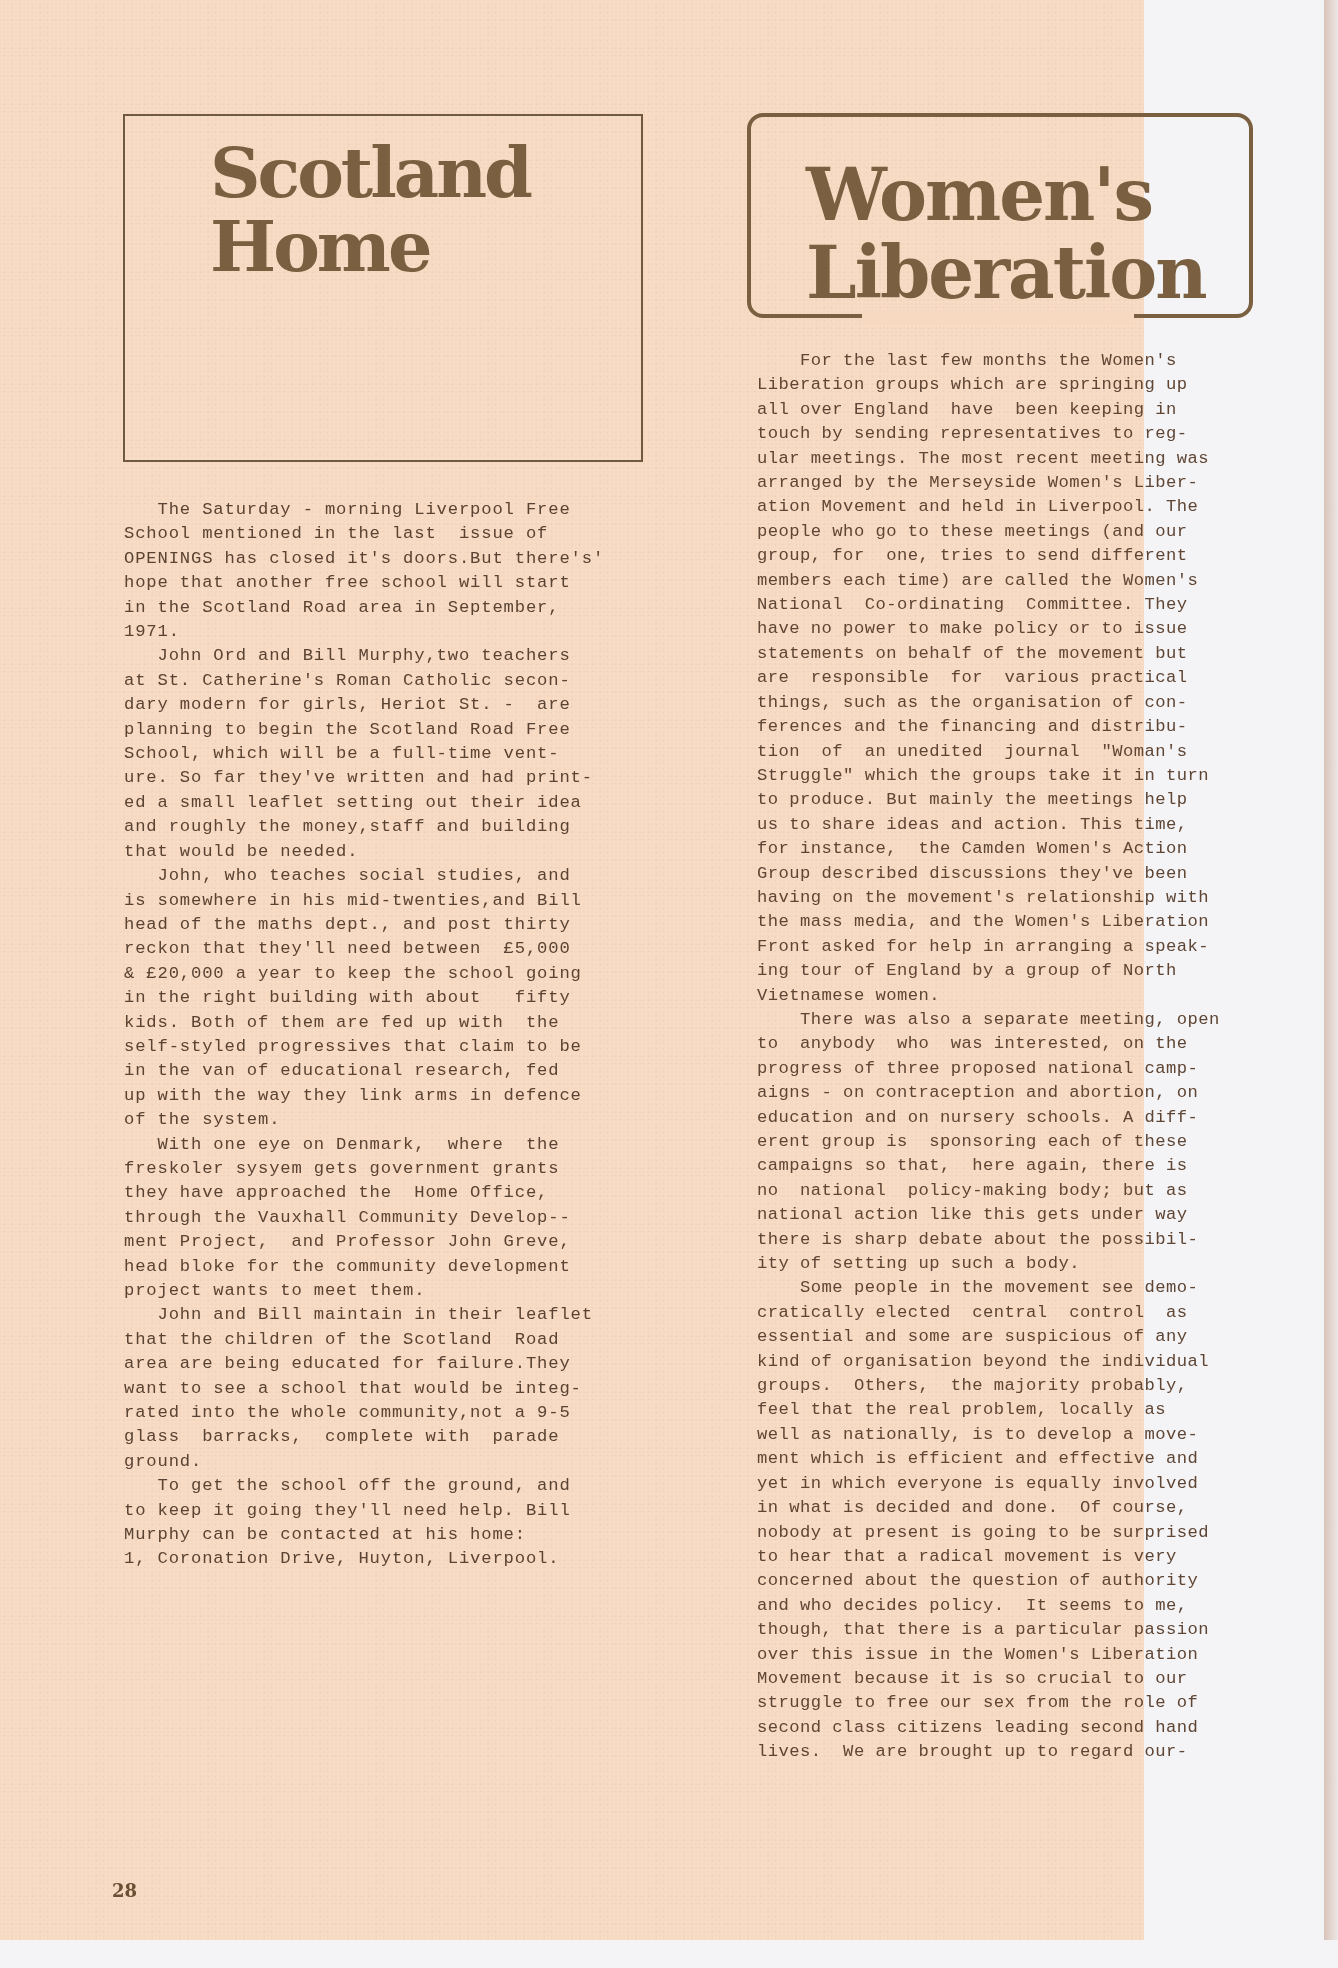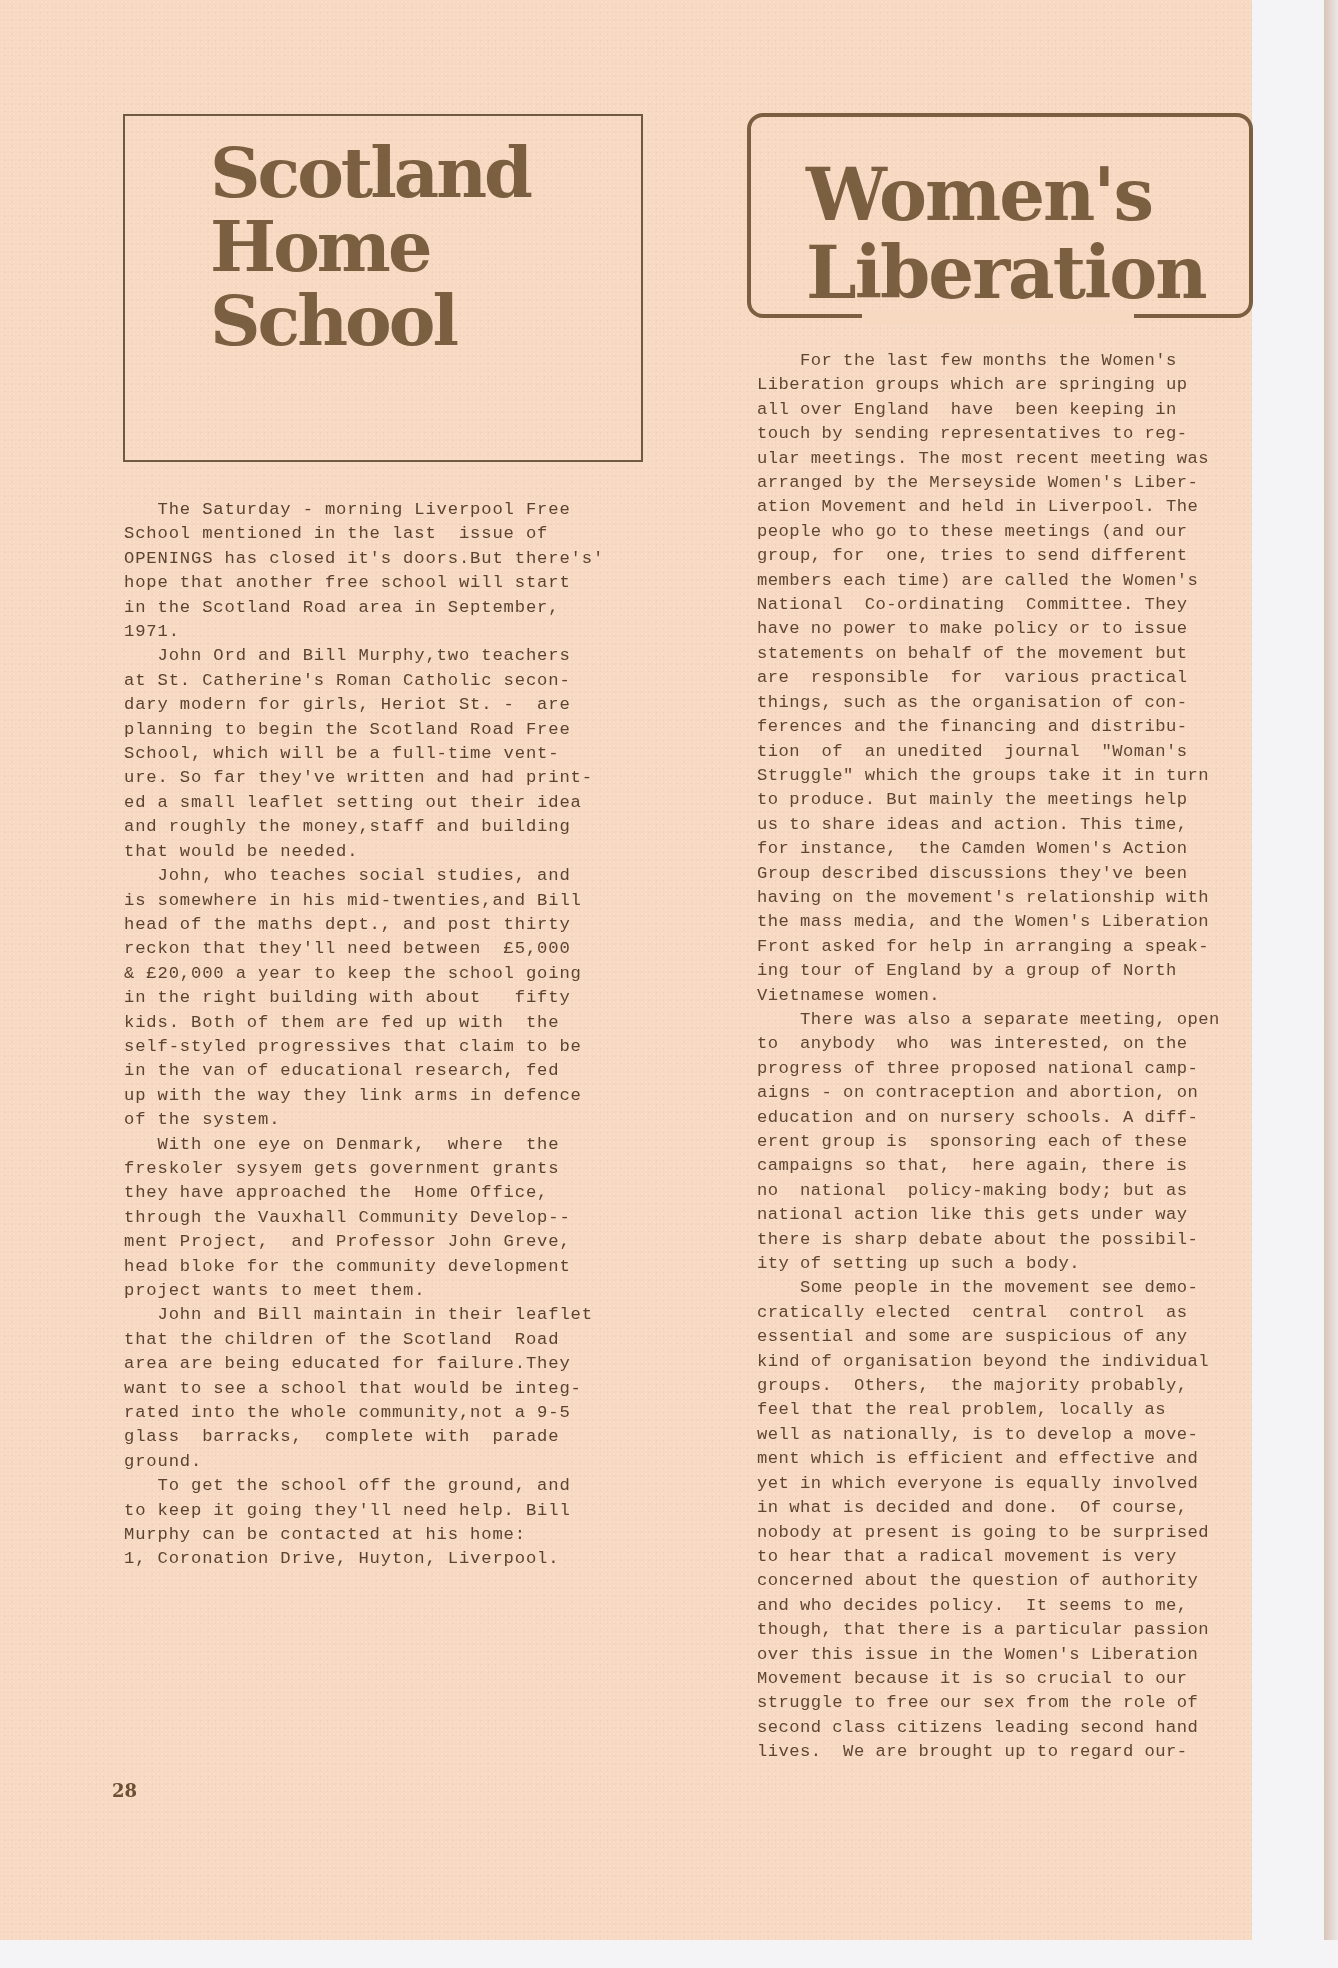--- a/index.html
+++ b/index.html
@@ -1,21 +1,21 @@
 <!DOCTYPE html>
 <html><head>
   <meta charset="utf-8">
   <style>
     html, body { margin: 0; padding: 0; }
     body {
       width: 1338px; height: 1968px; position: relative; overflow: hidden;
       background: #f4f3f5;
     }
     .page {
-      position: absolute; left: 0; top: 0; width: 1252px; height: 1940px;
+      position: absolute; left: 0; top: 0; width: 1144px; height: 1940px;
       background: #f7d8c0;
       background-image:
         radial-gradient(rgba(255,255,255,0.18) 1px, transparent 1px),
         radial-gradient(rgba(160,110,80,0.06) 1px, transparent 1px);
       background-size: 4px 4px, 7px 7px;
       background-position: 0 0, 2px 3px;
     }
     .page-edge {
       position: absolute; left: 1324px; top: 0; width: 14px; height: 1940px;
       background: linear-gradient(to right, #d9c4b8, #ece6e6);
@@ -49,34 +49,33 @@
     .col {
       position: absolute; margin: 11px;
       font-family: "Liberation Mono", "DejaVu Sans Mono", monospace;
       color: #5a4332; font-size: 17.2px; line-height: 24.4px;
       white-space: pre;
     }
     .col-left { left: 113px; top: 487px; letter-spacing: 0.85px; }
     .col-right { left: 746px; top: 338px; letter-spacing: 0.45px; color: #5e4534; }
     .line { display: block; }
     .page-number {
-      position: absolute; left: 112px; top: 1780px;
+      position: absolute; left: 112px; top: 1880px;
       font-family: "DejaVu Serif", serif; font-weight: bold; font-size: 18px;
       color: #6b4f33;
     }
   </style>
 </head>
 <body>
 
 <div class="page">
   <div class="title-box-left"></div>
   <h1 class="title-left">
     <span>Scotland</span>
     <span>Home</span>
-    <span>School</span>
   </h1>
 
   <div class="title-box-right"></div>
   <div class="title-box-gap"></div>
   <h1 class="title-right">
     <span>Women's</span>
     <span>Liberation</span>
   </h1>
 
   <div class="col col-left" id="left-body"><span class="line">   The Saturday - morning Liverpool Free</span><span class="line">School mentioned in the last  issue of</span><span class="line">OPENINGS has closed it's doors.But there's'</span><span class="line">hope that another free school will start</span><span class="line">in the Scotland Road area in September,</span><span class="line">1971.</span><span class="line">   John Ord and Bill Murphy,two teachers</span><span class="line">at St. Catherine's Roman Catholic secon-</span><span class="line">dary modern for girls, Heriot St. -  are</span><span class="line">planning to begin the Scotland Road Free</span><span class="line">School, which will be a full-time vent-</span><span class="line">ure. So far they've written and had print-</span><span class="line">ed a small leaflet setting out their idea</span><span class="line">and roughly the money,staff and building</span><span class="line">that would be needed.</span><span class="line">   John, who teaches social studies, and</span><span class="line">is somewhere in his mid-twenties,and Bill</span><span class="line">head of the maths dept., and post thirty</span><span class="line">reckon that they'll need between  £5,000</span><span class="line">&amp; £20,000 a year to keep the school going</span><span class="line">in the right building with about   fifty</span><span class="line">kids. Both of them are fed up with  the</span><span class="line">self-styled progressives that claim to be</span><span class="line">in the van of educational research, fed</span><span class="line">up with the way they link arms in defence</span><span class="line">of the system.</span><span class="line">   With one eye on Denmark,  where  the</span><span class="line">freskoler sysyem gets government grants</span><span class="line">they have approached the  Home Office,</span><span class="line">through the Vauxhall Community Develop--</span><span class="line">ment Project,  and Professor John Greve,</span><span class="line">head bloke for the community development</span><span class="line">project wants to meet them.</span><span class="line">   John and Bill maintain in their leaflet</span><span class="line">that the children of the Scotland  Road</span><span class="line">area are being educated for failure.They</span><span class="line">want to see a school that would be integ-</span><span class="line">rated into the whole community,not a 9-5</span><span class="line">glass  barracks,  complete with  parade</span><span class="line">ground.</span><span class="line">   To get the school off the ground, and</span><span class="line">to keep it going they'll need help. Bill</span><span class="line">Murphy can be contacted at his home:</span><span class="line">1, Coronation Drive, Huyton, Liverpool.</span></div>

